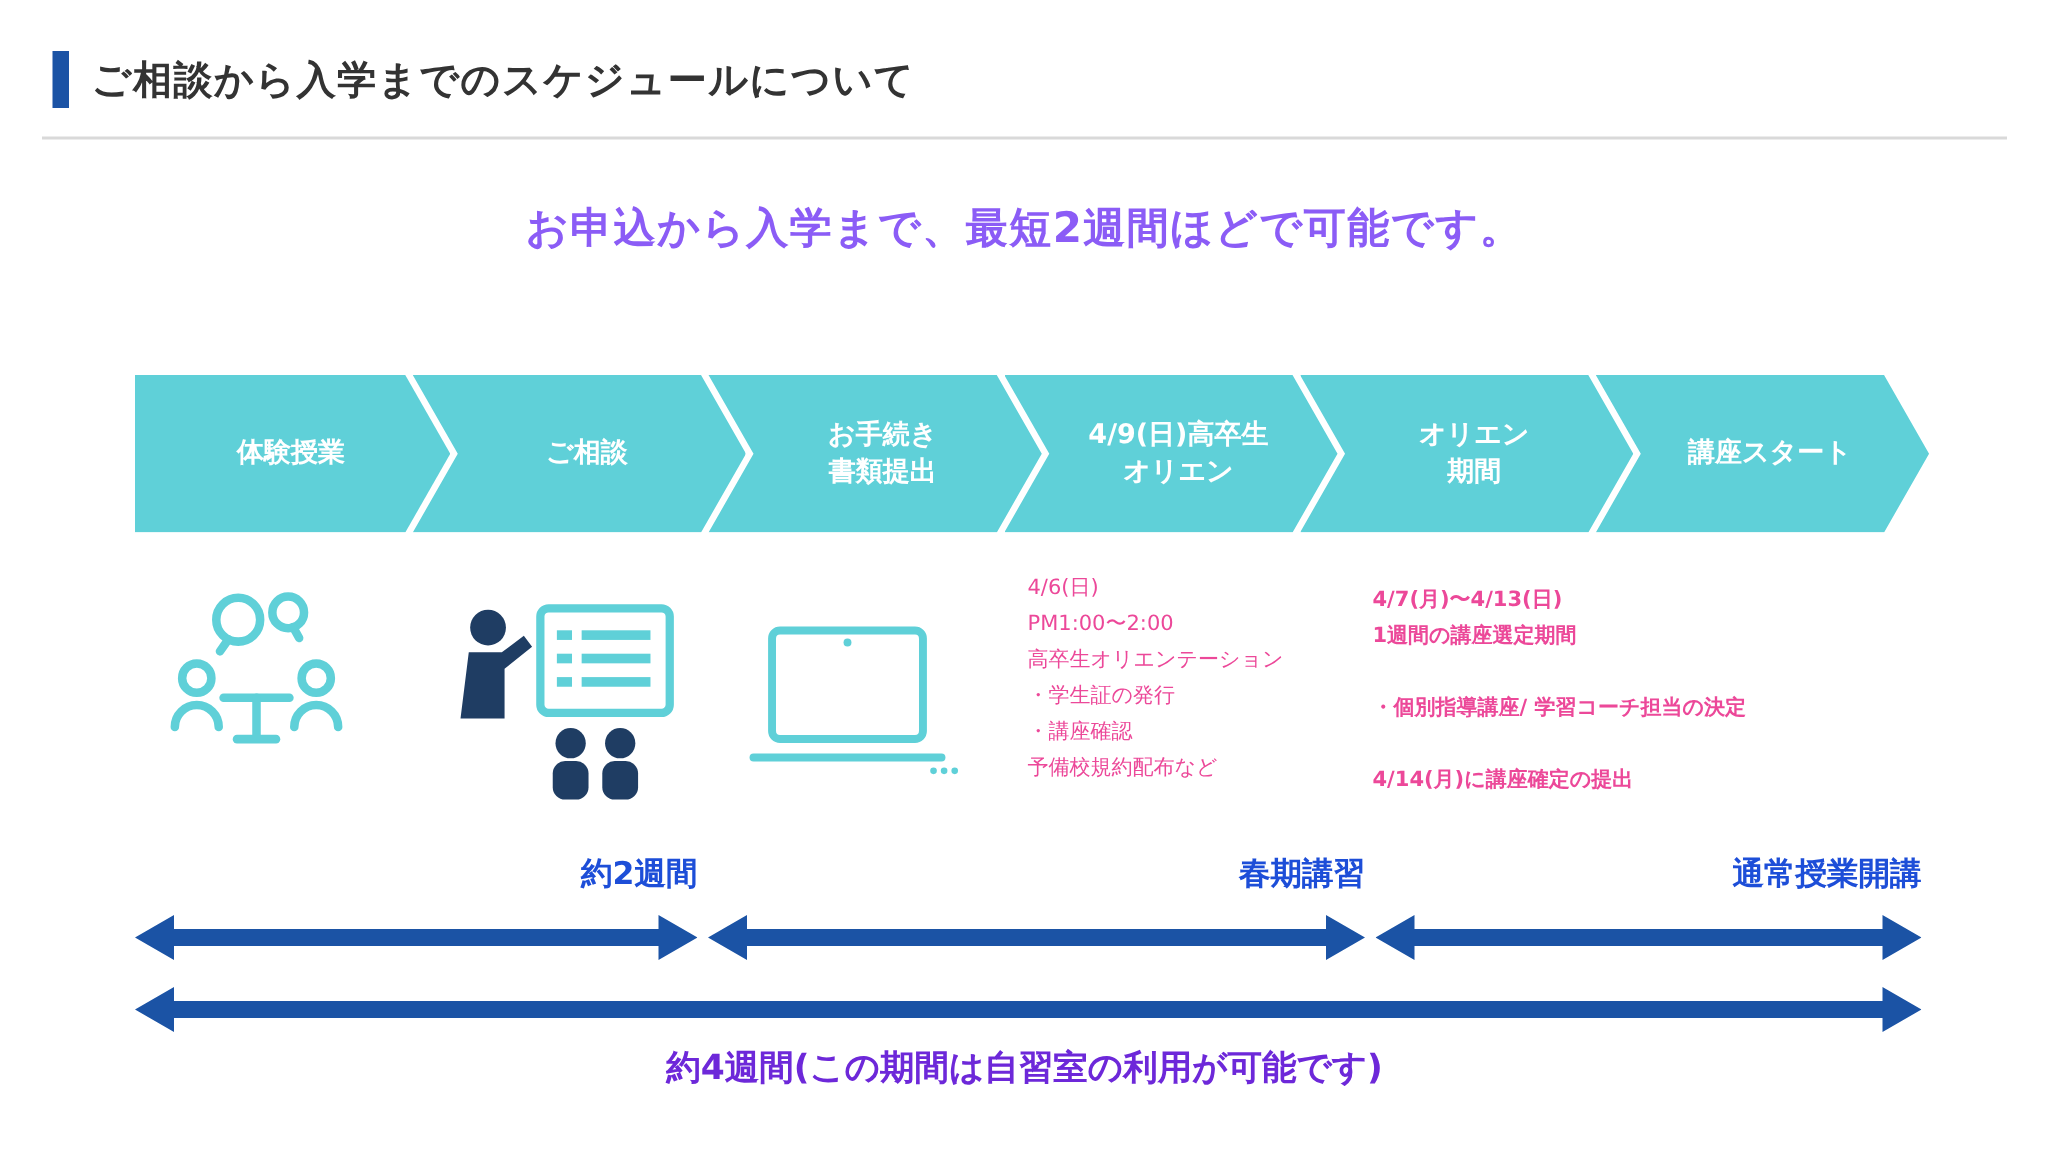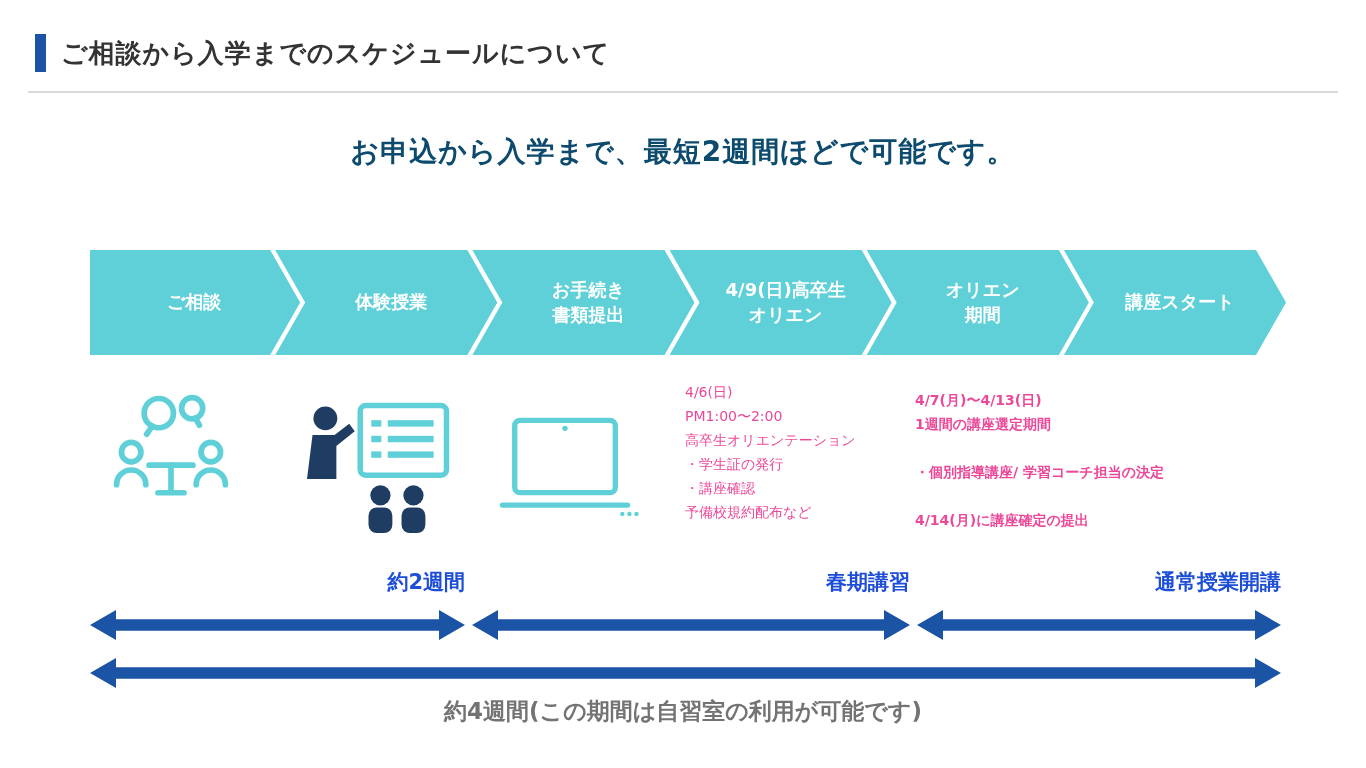--- a/index.html
+++ b/index.html
@@ -8,21 +8,21 @@
   .page { position:relative; width:1366px; height:757px; background:#ffffff; overflow:hidden; }
 
   
   .header { position:absolute; left:35px; top:34px; display:flex; align-items:center; gap:15px; }
   .header-bar { width:11px; height:38px; background:#1B53A5; }
   .header-title { font-size:26px; font-weight:bold; color:#333333; letter-spacing:1px; }
   .divider { position:absolute; left:28px; right:28px; top:91px; height:2px; background:#d9d9d9; }
 
   
   .subtitle { position:absolute; left:0; right:0; top:133px; text-align:center;
-              font-size:28px; font-weight:bold; color:#0c4a6e; letter-spacing:1px; }
+              font-size:28px; font-weight:bold; color:#8b5cf6; letter-spacing:1px; }
 
   
   .chevrons { position:absolute; left:90px; top:250px; width:1196px; height:105px; display:flex; }
   .chev { flex:1 1 0; position:relative; background:#5FD0D8; color:#ffffff;
           display:flex; align-items:center; justify-content:center; text-align:center;
           font-weight:bold; font-size:18px; line-height:1.35; white-space:pre-line;
           padding-left:22px; padding-right:12px;
           clip-path:polygon(0 0, calc(100% - 30px) 0, 100% 50%, calc(100% - 30px) 100%, 0 100%, 30px 50%); }
   .chev + .chev { margin-left:-25px; }
   .chev:first-child { clip-path:polygon(0 0, calc(100% - 30px) 0, 100% 50%, calc(100% - 30px) 100%, 0 100%); padding-left:10px; }
@@ -47,38 +47,38 @@
 
   .dbl-arrow { position:absolute; height:30px; background:#1B53A5;
     clip-path:polygon(0 50%, 26px 0, 26px 31%, calc(100% - 26px) 31%, calc(100% - 26px) 0,
                       100% 50%, calc(100% - 26px) 100%, calc(100% - 26px) 69%, 26px 69%, 26px 100%); }
   .arrow-1 { left:90px;  top:610px; width:375px; }
   .arrow-2 { left:472px; top:610px; width:438px; }
   .arrow-3 { left:917px; top:610px; width:364px; }
   .arrow-long { left:90px; top:658px; width:1191px; }
 
   .overall-label { position:absolute; left:0; right:0; top:696px; text-align:center;
-                   font-size:23px; font-weight:bold; color:#737373; }
+                   font-size:23px; font-weight:bold; color:#6d28d9; }
 </style>
 </head>
 <body>
 
 <div class="page">
 
   <div class="header">
     <div class="header-bar"></div>
     <div class="header-title">ご相談から入学までのスケジュールについて</div>
   </div>
   <div class="divider"></div>
 
   <div class="subtitle">お申込から入学まで、最短2週間ほどで可能です。</div>
 
   <div class="chevrons">
+    <div class="chev">体験授業</div>
     <div class="chev">ご相談</div>
-    <div class="chev">体験授業</div>
     <div class="chev">お手続き
 書類提出</div>
     <div class="chev">4/9(日)高卒生
 オリエン</div>
     <div class="chev">オリエン
 期間</div>
     <div class="chev">講座スタート</div>
   </div>
 
   <div class="icon-wrap icon-consult">

